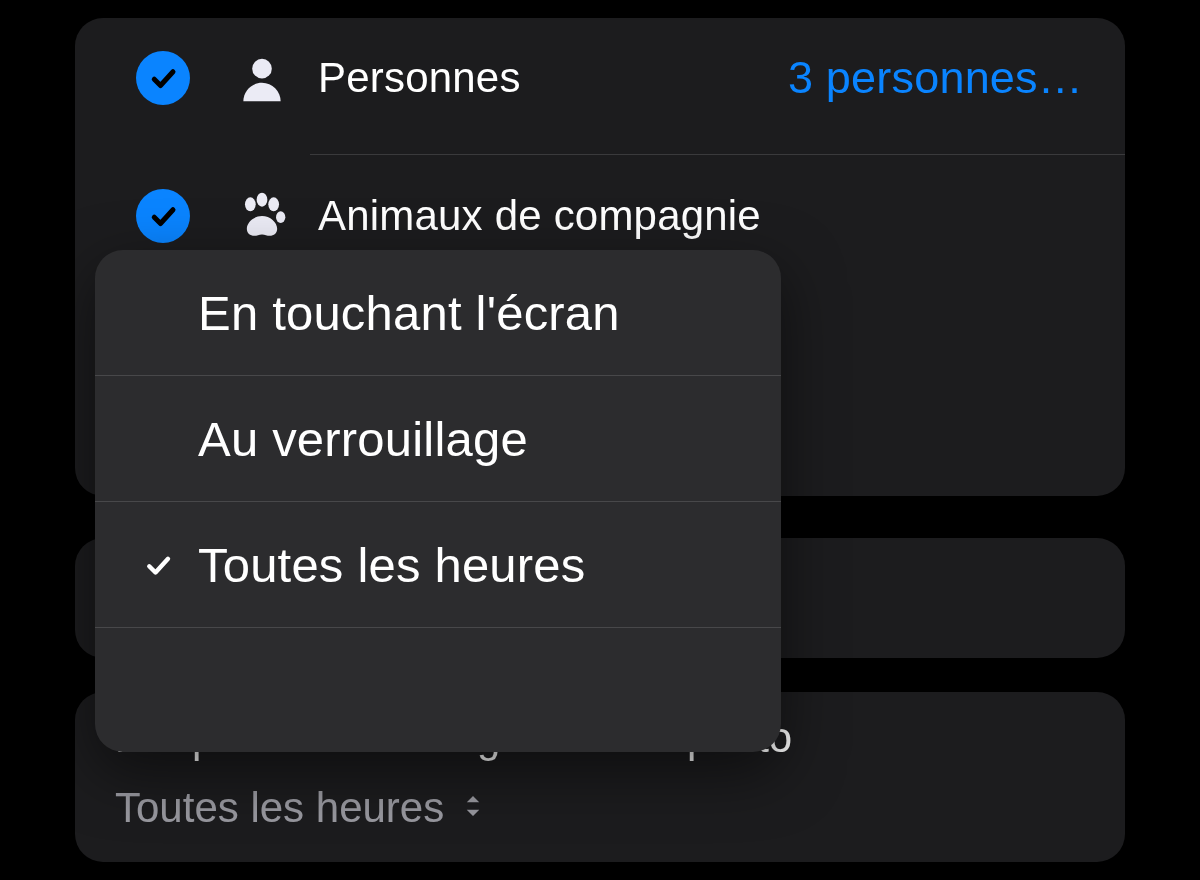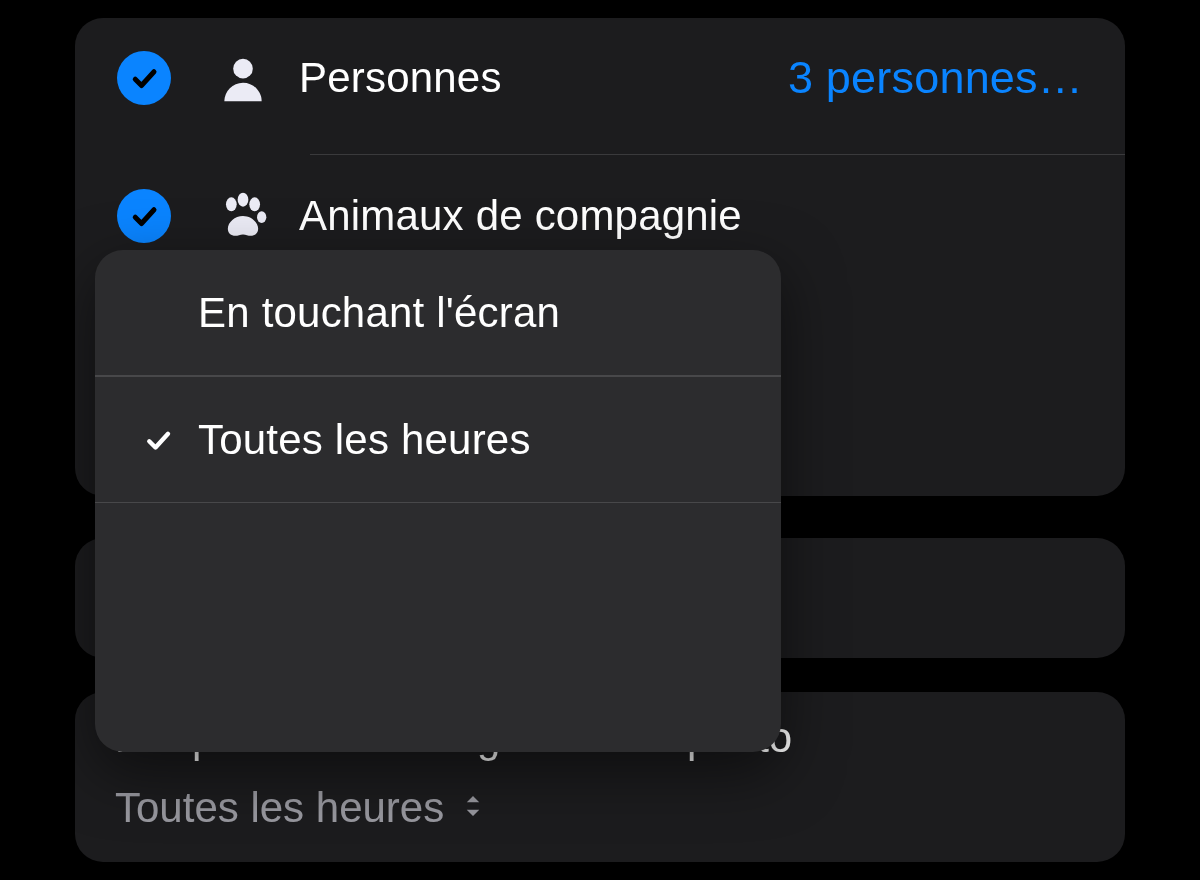--- a/index.html
+++ b/index.html
@@ -29,20 +29,21 @@
     top: 18px;
     width: 1050px;
     height: 478px; 
   }
   .row {
     display: flex;
     align-items: center;
     height: 120px;
     padding: 0 42px 0 42px;
     box-sizing: border-box;
+    margin-left: 19px;
   }
   .sep-inset {
     position: absolute;
     left: 235px;
     right: 0;
     height: 1px;
     background: #3a3a3c;
   }
   .check-circle {
     width: 54px;
@@ -145,21 +146,21 @@
     justify-content: center;
     margin-right: 22px;
     flex: 0 0 auto;
   }
   .popup-check svg { width: 30px; height: 30px; stroke: #fff; }
   .popup-spacer {
     width: 58px;
     flex: 0 0 auto;
   }
   .popup-label {
-    font-size: 42px;
+    font-size: 49px;
     color: #fff;
     letter-spacing: 0.2px;
   }
 </style>
 </head>
 <body>
 
 <div class="screen">
 
   <div class="card top-card">
@@ -213,20 +214,24 @@
       </div>
     </div>
   </div>
 
   <div class="popup">
     <div class="popup-item">
       <div class="popup-spacer"></div>
       <div class="popup-label">En touchant l'écran</div>
     </div>
     <div class="popup-sep"></div>
+    <div class="popup-item">
+      <div class="popup-spacer"></div>
+      <div class="popup-label">Au verrouillage</div>
+    </div>
     <div class="popup-sep"></div>
     <div class="popup-item">
       <div class="popup-check">
         <svg viewBox="0 0 24 24" fill="none" stroke-width="3.5" stroke-linecap="round" stroke-linejoin="round">
             <polyline points="5,13 10,18 20,7"></polyline>
           </svg>
       </div>
       <div class="popup-label">Toutes les heures</div>
     </div>
     <div class="popup-sep"></div>

